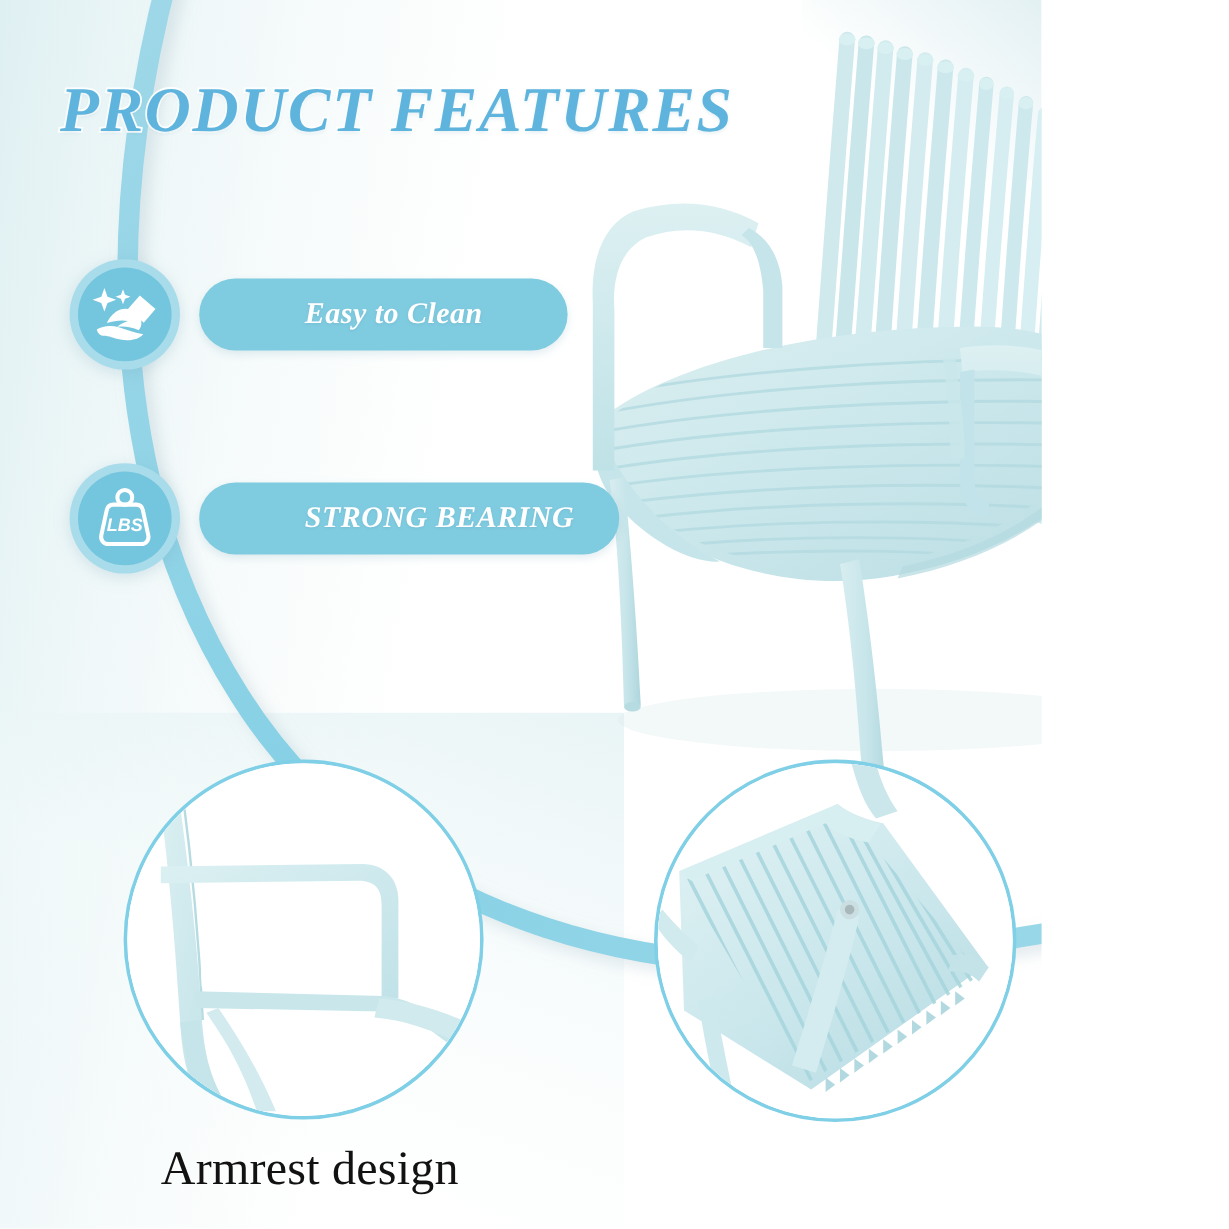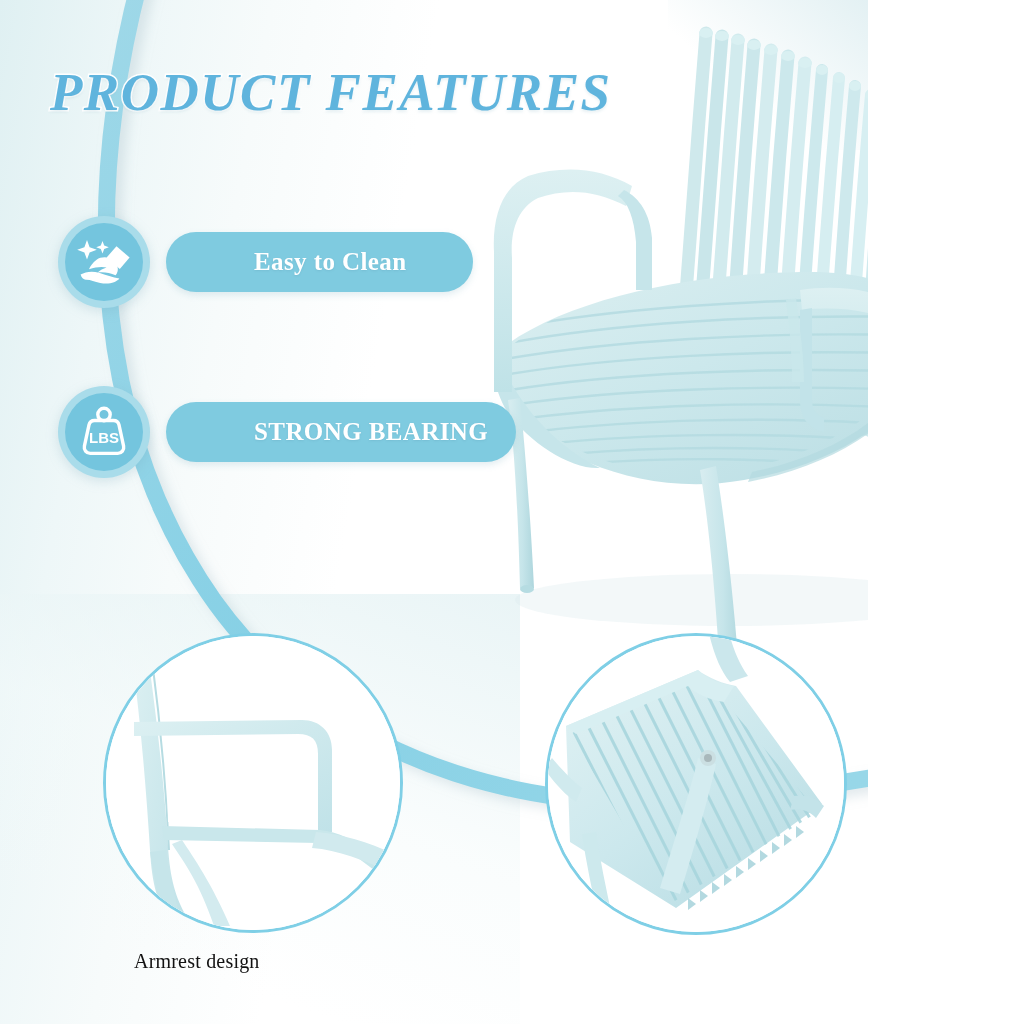--- a/index.html
+++ b/index.html
@@ -79,20 +79,21 @@
     display: flex;
     align-items: center;
     padding-left: 88px;
     padding-right: 26px;
     box-shadow: 0 3px 7px rgba(110,165,185,.20);
     box-sizing: border-box;
   }
   .pill-label {
     color: #ffffff;
     font-size: 25px;
+    font-style: italic;
     font-weight: bold;
     letter-spacing: .4px;
     white-space: nowrap;
     text-shadow: 0 1px 2px rgba(90,150,175,.25);
   }
   .pill-1 { width: 307px; }
   .pill-2 { width: 350px; }
 
   .icon-badge {
     position: absolute;
@@ -100,20 +101,21 @@
     top: 0;
     width: 92px;
     height: 92px;
     border-radius: 50%;
     background: #a9dcea;
     display: flex;
     align-items: center;
     justify-content: center;
     z-index: 3;
     filter: drop-shadow(0 3px 6px rgba(110,165,185,.25));
+    font-style: italic;
   }
   .icon-badge::before {
     content: "";
     position: absolute;
     left: 7px; top: 7px;
     width: 78px; height: 78px;
     border-radius: 50%;
     background: #74c5de;
   }
   .icon-badge svg {
@@ -126,21 +128,21 @@
     border: 3px solid #7fcfe6;
     box-sizing: border-box;
     overflow: hidden;
     background: #ffffff;
   }
   .detail-left  { left: 103px; top: 633px; width: 300px; height: 300px; }
   .detail-right { left: 545px; top: 633px; width: 302px; height: 302px; }
 
   .caption {
     position: absolute;
-    font-size: 20px;
+    font-size: 40px;
     color: #121212;
     white-space: nowrap;
     letter-spacing: .2px;
   }
   .caption-left  { left: 134px; top: 950px; }
   .caption-right { left: 563px; top: 950px; }
 </style>
 </head>
 <body>
 

